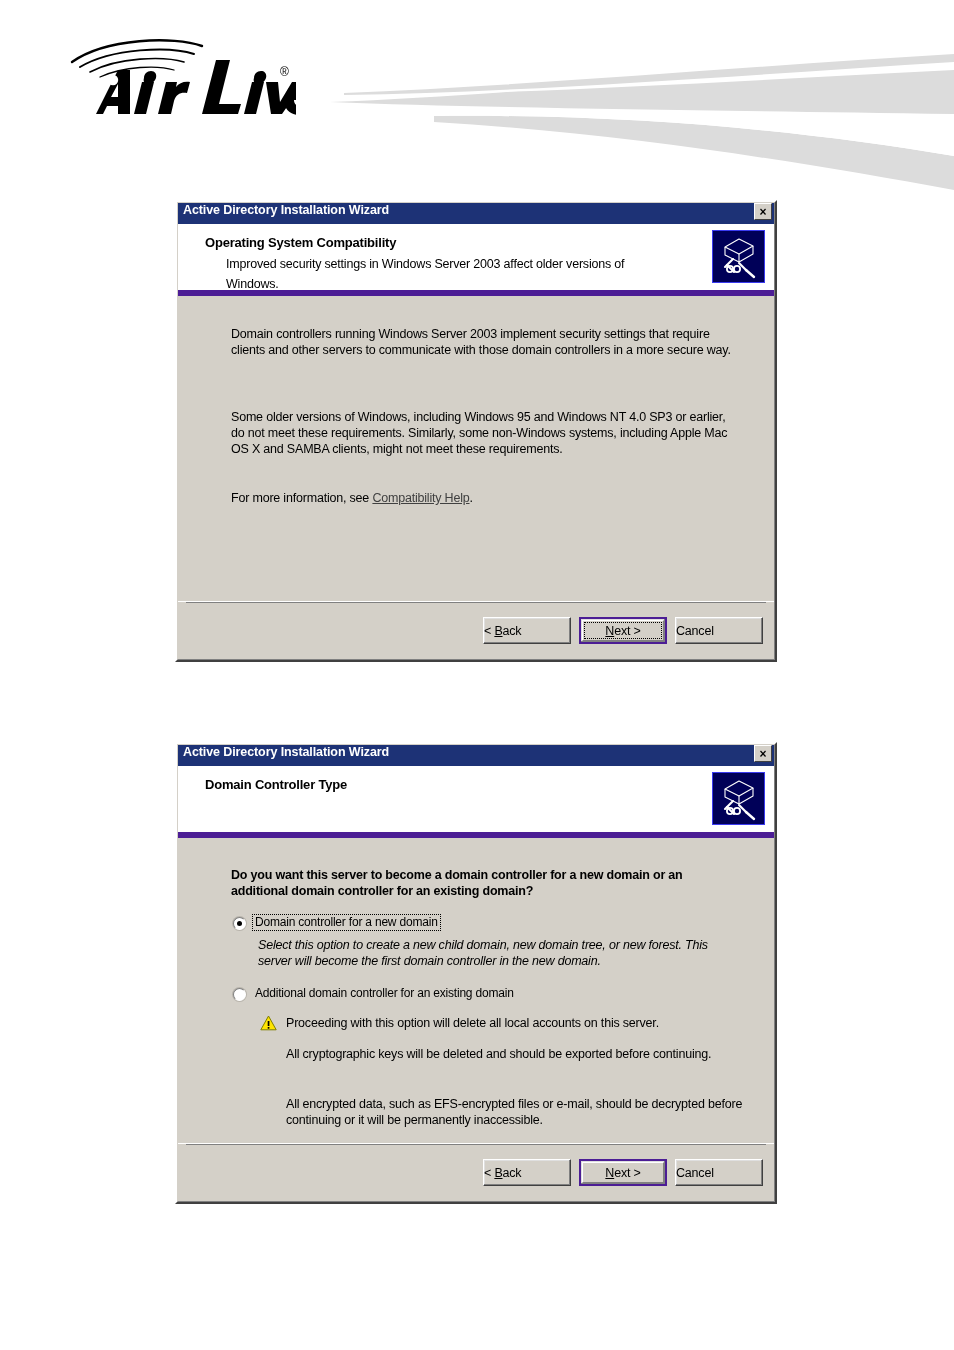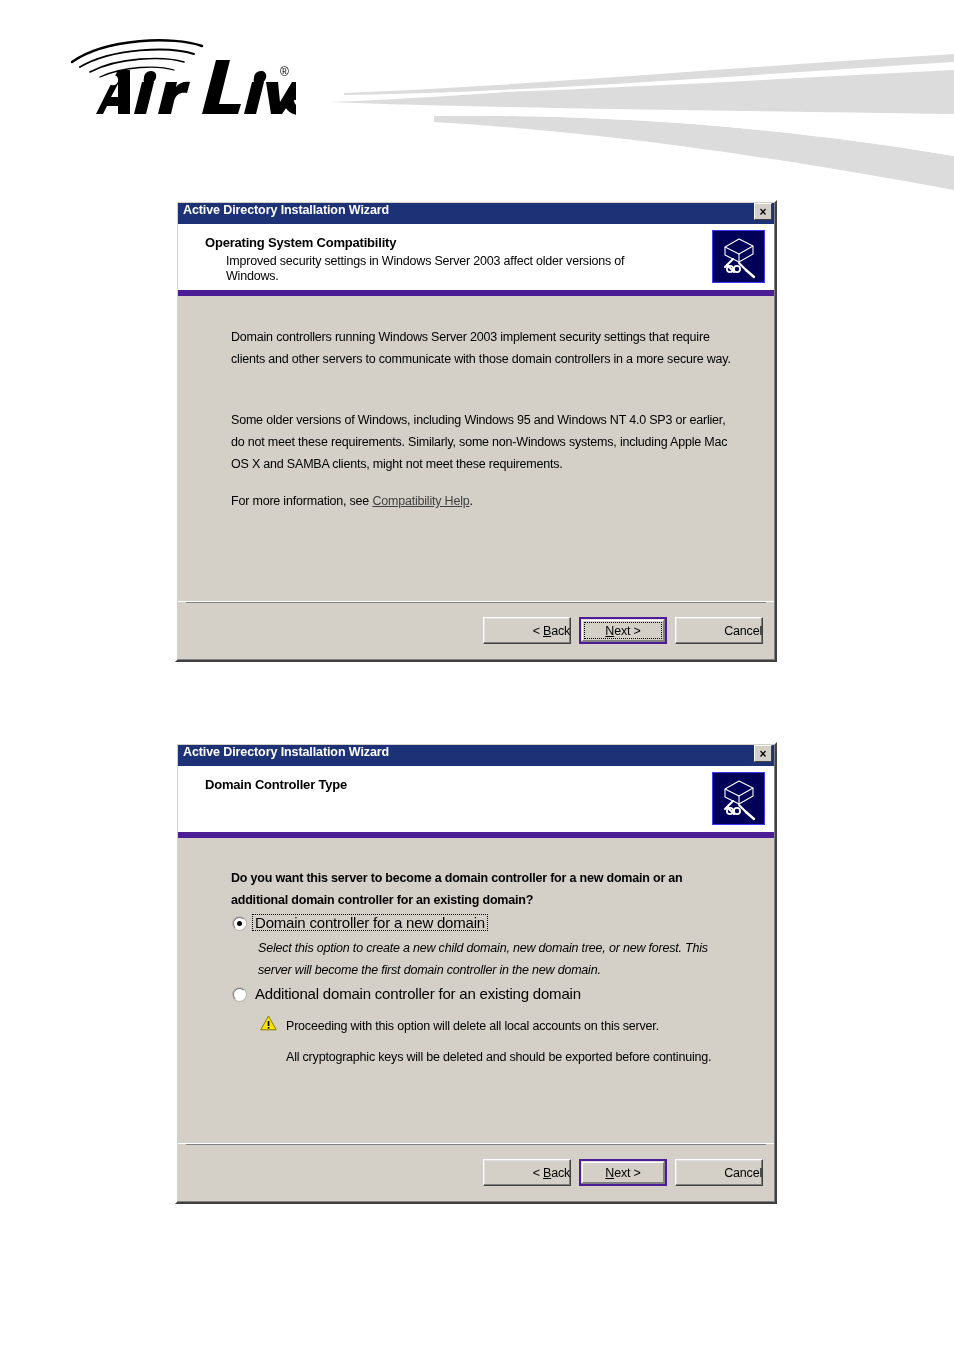--- a/index.html
+++ b/index.html
@@ -104,21 +104,21 @@
     font-weight: bold;
     color: #000000;
     letter-spacing: -0.2px;
   }
   .dlg-header-sub {
     position: absolute;
     left: 48px; top: 30px;
     width: 440px;
     font-size: 12.5px;
     color: #000000;
-    line-height: 15px;
+    line-height: 20px;
     letter-spacing: -0.2px;
   }
   .dlg-header-icon {
     position: absolute;
     right: 9px; top: 6px;
     width: 53px; height: 53px;
     background: #000058;
     border: 1px solid #3a3af0;
     box-sizing: border-box;
   }
@@ -126,21 +126,21 @@
   
   .dlg-body {
     flex: 1;
     position: relative;
     padding: 0;
   }
   .body-text {
     position: absolute;
     font-size: 12.5px;
     color: #000000;
-    line-height: 22px;
+    line-height: 16px;
     letter-spacing: -0.2px;
   }
   .link {
     color: #404040;
     text-decoration: underline;
   }
 
   
   .dlg-footer {
     flex: none;
@@ -166,21 +166,21 @@
     border-top: 1px solid #ffffff;
     border-left: 1px solid #ffffff;
     border-right: 1px solid #404040;
     border-bottom: 1px solid #404040;
     box-shadow: inset -1px -1px 0 #808080, inset 1px 1px 0 #dfdfdf;
     font-size: 12.5px;
     font-family: "Liberation Sans", sans-serif;
     color: #000000;
     display: flex;
     align-items: center;
-    justify-content: flex-end;
+    justify-content: flex-start;
     box-sizing: border-box;
     letter-spacing: -0.2px;
     position: relative;
   }
   .btn.default {
     border: 2px solid #4c1d95;
   }
   .btn.default .btn-inner {
     position: absolute;
     left: 1px; right: 1px; top: 1px; bottom: 1px;
@@ -221,21 +221,21 @@
   }
   .radio.checked::after {
     content: "";
     position: absolute;
     left: 3px; top: 3px;
     width: 5px; height: 5px;
     border-radius: 50%;
     background: #000000;
   }
   .radio-label {
-    font-size: 15px;
+    font-size: 12px;
     color: #000000;
     letter-spacing: -0.2px;
     line-height: 15px;
     padding: 0 2px;
   }
   .radio-label.focus {
     outline: 1px dotted #000000;
   }
 
   
@@ -392,20 +392,21 @@
         <svg width="17" height="16" viewBox="0 0 17 16" xmlns="http://www.w3.org/2000/svg">
           <path d="M8.5 1 L 16.2 14.8 L 0.8 14.8 Z" fill="#ffe400" stroke="#7d7d00" stroke-width="1" stroke-linejoin="round"></path>
           <rect x="7.7" y="6" width="1.7" height="5" fill="#000000"></rect>
           <rect x="7.7" y="12" width="1.7" height="1.7" fill="#000000"></rect>
         </svg>
       </div>
       <div class="body-text" style="left:108px; top:208px; width:450px;">All cryptographic keys will be deleted and should be exported before continuing.</div>
 
       <div class="body-text" style="left:108px; top:177px; width:450px;">Proceeding with this option will delete all local accounts on this server.</div>
 
+      <div class="body-text" style="left:108px; top:258px; width:460px;">All encrypted data, such as EFS-encrypted files or e-mail, should be decrypted before continuing or it will be permanently inaccessible.</div>
 
     </div>
 
     <div class="dlg-footer">
       <div class="footer-sep"></div>
       <div class="btn-row">
         <div class="btn">
           <span>&lt; <span class="u">B</span>ack</span>
         </div>
         <div class="btn default">

